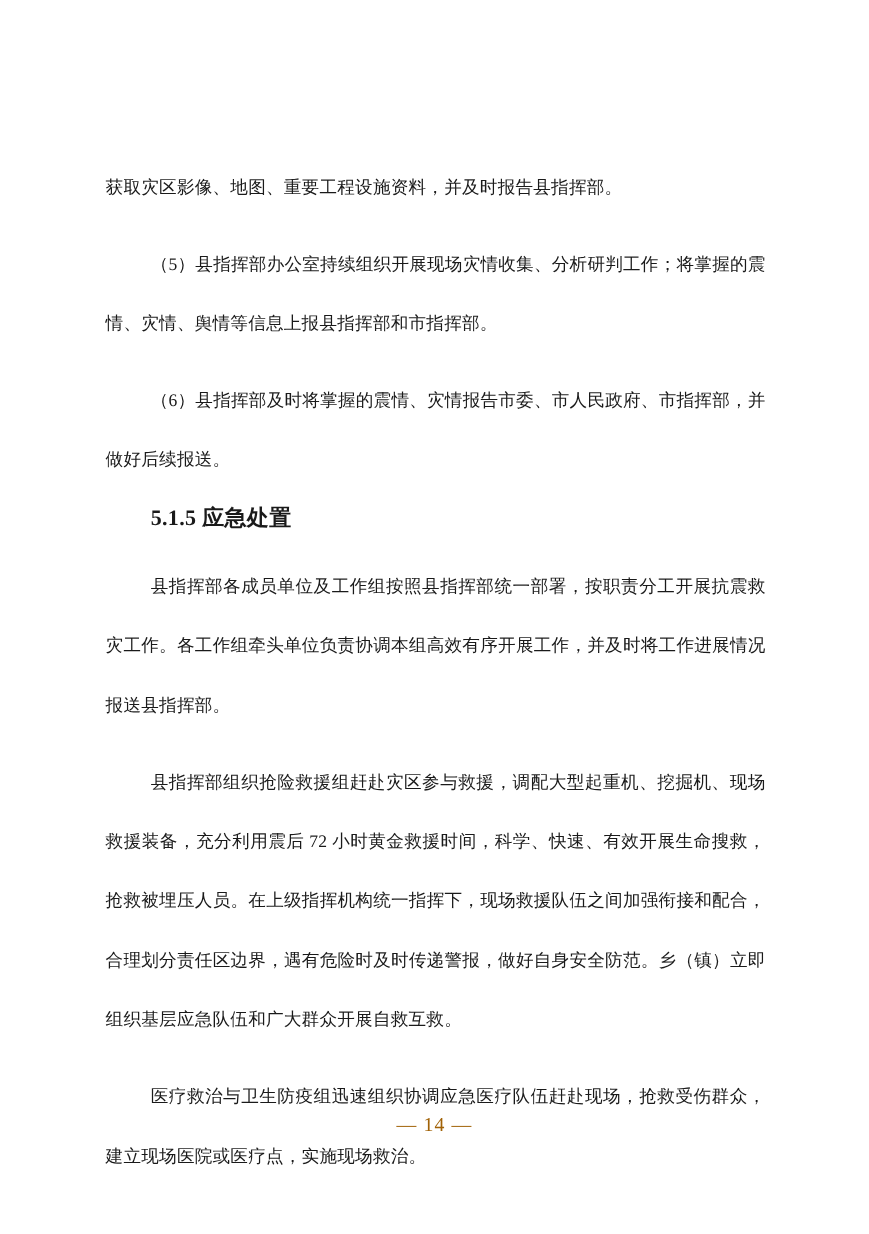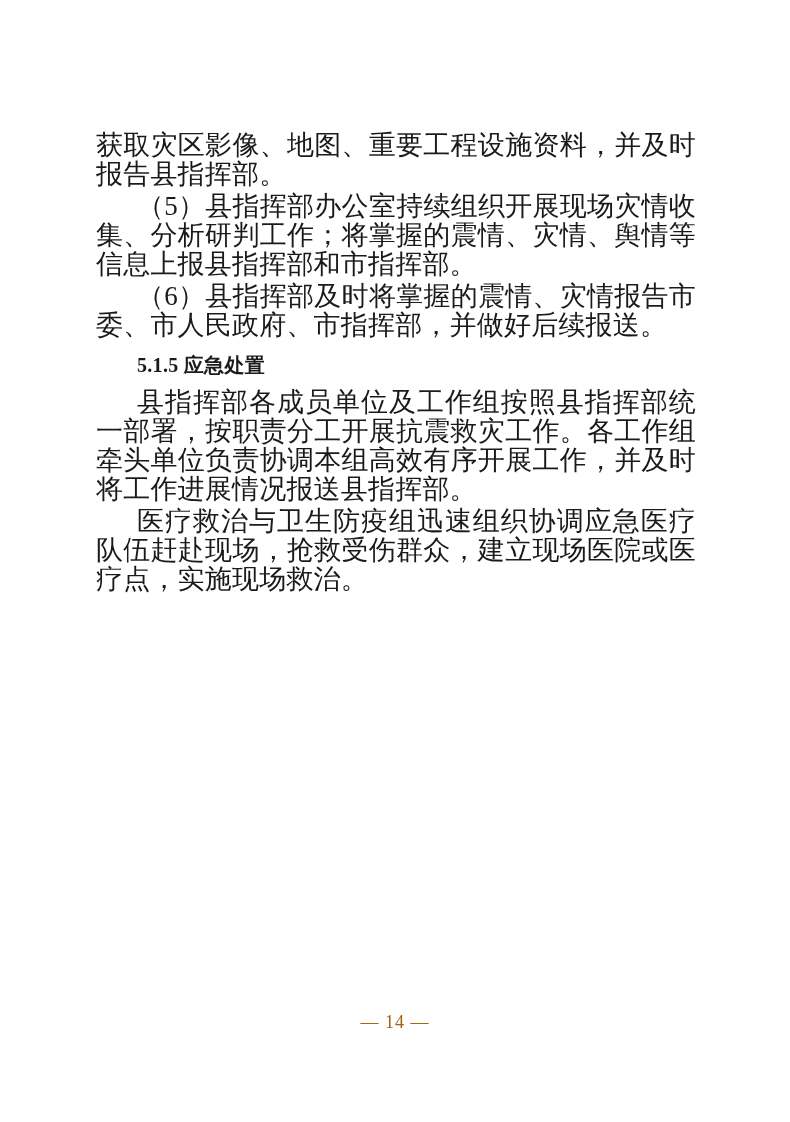--- a/index.html
+++ b/index.html
@@ -17,23 +17,23 @@
     font-family: "Liberation Serif", "DejaVu Serif", serif;
     color: #1a1a1a;
   }
   .content {
     position: absolute;
     left: 96px;
     top: 128px;
     width: 600px;
   }
   p.body-text {
-    margin: 3px 0 0 0;
-    font-size: 27px;
-    line-height: 29px;
+    margin: 16px 0 0 0;
+    font-size: 16px;
+    line-height: 54px;
     text-align: justify;
     text-justify: inter-ideograph;
     letter-spacing: 0.2px;
     font-family: "Liberation Serif", "DejaVu Serif", serif;
   }
   p.indent {
     text-indent: 41px;
   }
   h3.heading {
     margin: 6px 0 2px 0;
@@ -66,20 +66,21 @@
 
     <p class="body-text indent">（5）县指挥部办公室持续组织开展现场灾情收集、分析研判工作；将掌握的震情、灾情、舆情等信息上报县指挥部和市指挥部。</p>
 
     <p class="body-text indent">（6）县指挥部及时将掌握的震情、灾情报告市委、市人民政府、市指挥部，并做好后续报送。</p>
 
     <h3 class="heading">5.1.5  应急处置</h3>
 
     <p class="body-text indent">县指挥部各成员单位及工作组按照县指挥部统一部署，按职责分工开展抗震救灾工作。各工作组牵头单位负责协调本组高效有序开展工作，并及时将工作进展情况报送县指挥部。</p>
 
 
+    <p class="body-text indent">县指挥部组织抢险救援组赶赴灾区参与救援，调配大型起重机、挖掘机、现场救援装备，充分利用震后 72 小时黄金救援时间，科学、快速、有效开展生命搜救，抢救被埋压人员。在上级指挥机构统一指挥下，现场救援队伍之间加强衔接和配合，合理划分责任区边界，遇有危险时及时传递警报，做好自身安全防范。乡（镇）立即组织基层应急队伍和广大群众开展自救互救。</p>
 
 
 
     <p class="body-text indent">医疗救治与卫生防疫组迅速组织协调应急医疗队伍赶赴现场，抢救受伤群众，建立现场医院或医疗点，实施现场救治。</p>
 
   </div>
 
   <div class="footer">— 14 —</div>
 </div>
 

